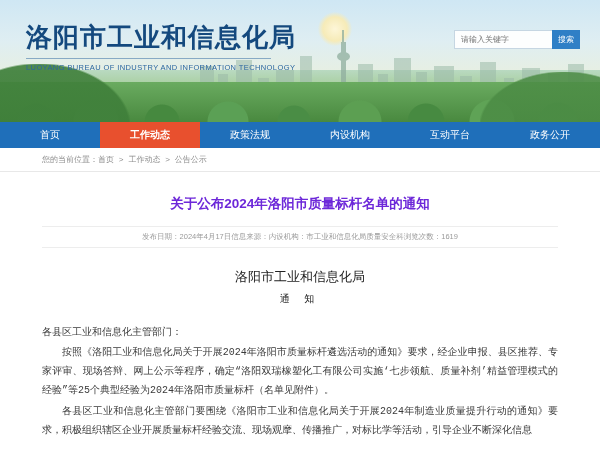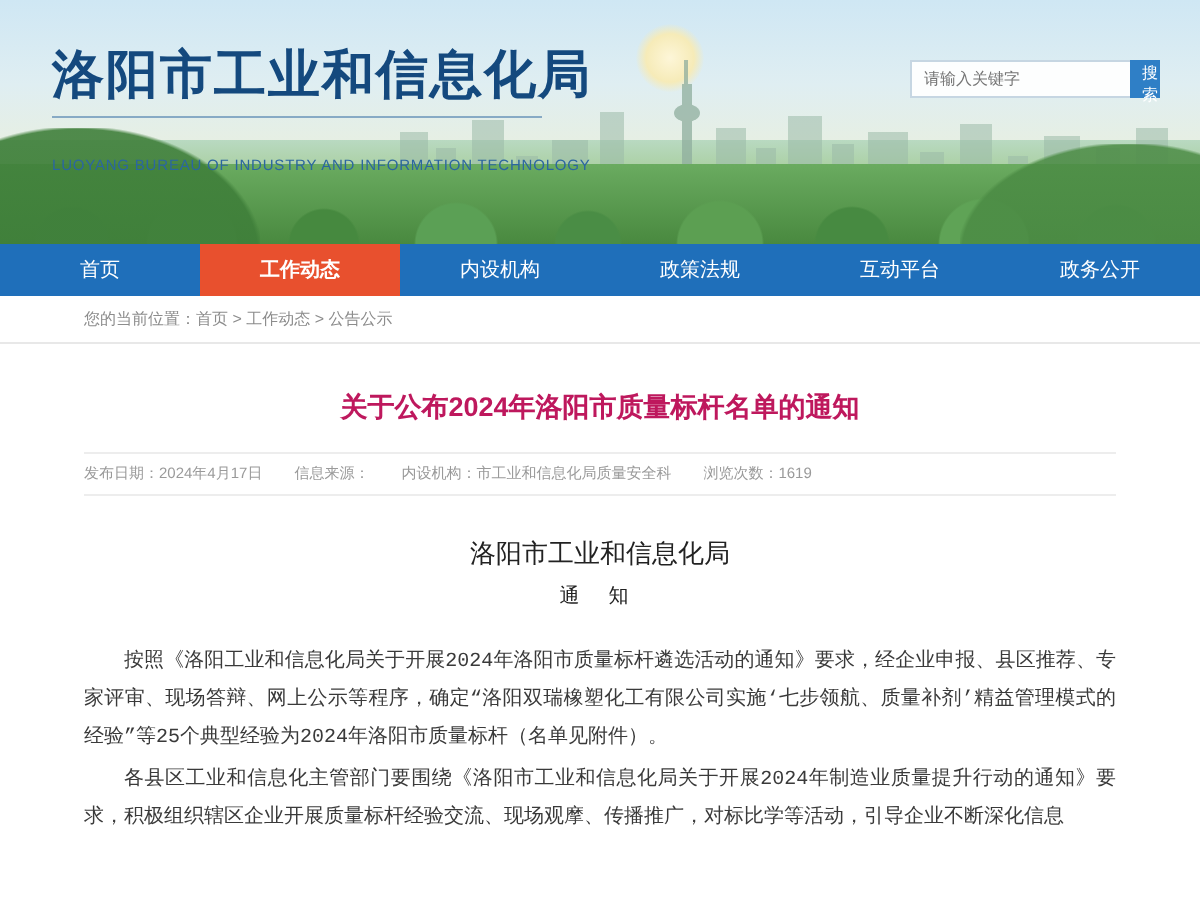--- a/index.html
+++ b/index.html
@@ -100,21 +100,21 @@
   }
   .site-title .cn {
     font-size: 26px;
     font-weight: bold;
     color: #14497e;
     letter-spacing: 1px;
     font-family: "Liberation Serif", serif;
     white-space: nowrap;
   }
   .site-title .en {
-    margin-top: 19px;
+    margin-top: 4px;
     font-size: 7.5px;
     color: #2b66a0;
     letter-spacing: .4px;
     white-space: nowrap;
   }
   .site-title .rule {
     margin-top: 3px;
     width: 245px;
     height: 1px;
     background: #2b66a0;
@@ -123,33 +123,33 @@
 
   
   .search-box {
     position: absolute;
     right: 20px; top: 30px;
     display: flex;
     align-items: stretch;
     z-index: 5;
   }
   .search-input {
-    width: 110px;
+    width: 98px;
     height: 19px;
     border: 1px solid #c6d6e2;
     border-right: none;
     background: rgba(255,255,255,.92);
     font-size: 8px;
     color: #9aa7b2;
     padding: 0 6px;
     outline: none;
     font-family: "Liberation Sans", sans-serif;
   }
   .search-btn {
-    width: 15px;
+    width: 28px;
     height: 19px;
     border: none;
     background: #2f7fc6;
     color: #fff;
     font-size: 8px;
     cursor: pointer;
     font-family: "Liberation Sans", sans-serif;
   }
 
   
@@ -175,47 +175,47 @@
   }
 
   
   .breadcrumb-wrap {
     height: 24px;
     border-bottom: 1px solid #e8e8e8;
     display: flex;
     align-items: center;
     padding-left: 42px;
     background: #fff;
+    font-family: Liberation Mono, monospace;
   }
   .breadcrumb {
     font-size: 8px;
     color: #8c8c8c;
   }
   .breadcrumb a { color: #8c8c8c; text-decoration: none; }
 
   
   .article {
     padding: 12px 42px 0 42px;
   }
   .art-title {
     text-align: center;
-    color: #be185d;
+    color: #6d28d9;
     font-size: 13.5px;
     font-weight: bold;
     line-height: 20px;
     padding: 10px 0 12px;
     font-family: "Liberation Sans", sans-serif;
   }
   .meta {
     border-top: 1px solid #ededed;
     border-bottom: 1px solid #ededed;
     padding: 5px 0;
     display: flex;
-    justify-content: flex-start;
-    gap: 16px;
+    justify-content: center;
     font-size: 7.5px;
     color: #9a9a9a;
   }
 
   .doc-head {
     text-align: center;
     margin-top: 18px;
     font-family: "Liberation Serif", serif;
     color: #222;
   }
@@ -272,22 +272,22 @@
 
   <div class="search-box">
     <input class="search-input" type="text" placeholder="请输入关键字" style="">
     <button class="search-btn">搜索</button>
   </div>
 </div>
 
 <div class="nav">
   <div class="nav-item">首页</div>
   <div class="nav-item active">工作动态</div>
+  <div class="nav-item">政策法规</div>
   <div class="nav-item">内设机构</div>
-  <div class="nav-item">政策法规</div>
   <div class="nav-item">互动平台</div>
   <div class="nav-item">政务公开</div>
 </div>
 
 <div class="breadcrumb-wrap">
   <div class="breadcrumb">
     <span>您的当前位置：</span><a href="#">首页</a><span> &gt; </span><a href="#">工作动态</a><span> &gt; </span><a href="#">公告公示</a>
   </div>
 </div>
 
@@ -300,16 +300,17 @@
     <span>内设机构：市工业和信息化局质量安全科</span>
     <span><span>浏览次数：</span><span>1619</span></span>
   </div>
 
   <div class="doc-head">
     <div class="l1">洛阳市工业和信息化局</div>
     <div class="l3">通  知</div>
   </div>
 
   <div class="body-text">
+    <p>各县区工业和信息化主管部门：</p>
     <p class="indent">按照《洛阳工业和信息化局关于开展2024年洛阳市质量标杆遴选活动的通知》要求，经企业申报、县区推荐、专家评审、现场答辩、网上公示等程序，确定“洛阳双瑞橡塑化工有限公司实施‘七步领航、质量补剂’精益管理模式的经验”等25个典型经验为2024年洛阳市质量标杆（名单见附件）。</p>
     <p class="indent">各县区工业和信息化主管部门要围绕《洛阳市工业和信息化局关于开展2024年制造业质量提升行动的通知》要求，积极组织辖区企业开展质量标杆经验交流、现场观摩、传播推广，对标比学等活动，引导企业不断深化信息</p>
   </div>
 </div>
 
 </body></html>

